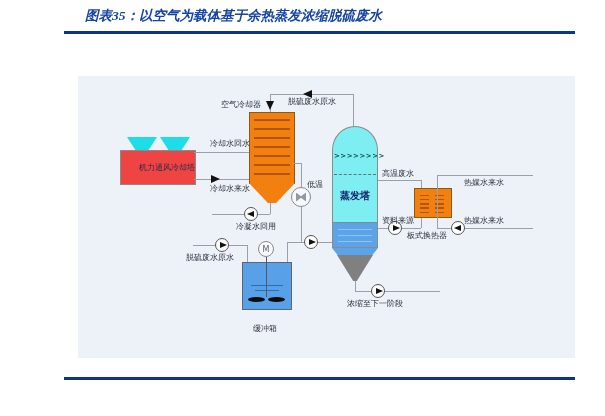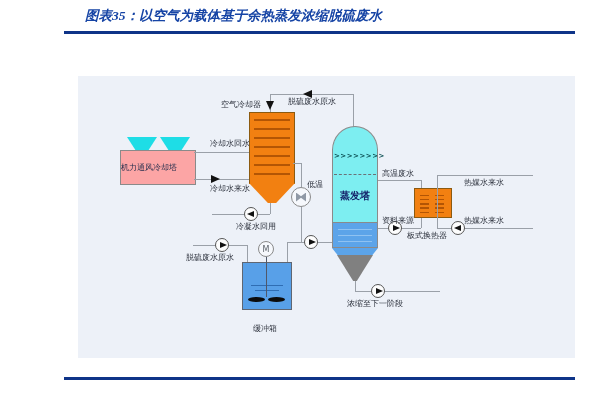--- a/index.html
+++ b/index.html
@@ -20,22 +20,22 @@
     left:85px;top:386px;font-family:"Liberation Serif",serif;
     font-size:11.5px;font-weight:bold;font-style:italic;color:#1644a5;white-space:nowrap;
   }
   
   .panel{left:78px;top:76px;width:504px;height:282px;background:#edf1f8;}
   
   .ln{background:#9aa0a8;}
   .lbl{font-size:8px;color:#2a2f3a;white-space:nowrap;line-height:1;}
   
   .ct-fan{width:30px;height:13px;background:#1edde6;clip-path:polygon(0 0,100% 0,72% 100%,28% 100%);}
-  .ct-body{left:120px;top:150px;width:74px;height:33px;background:#fca5a5;border:1px solid #8a8a8a;
-    display:flex;align-items:center;justify-content:flex-start;}
+  .ct-body{left:120px;top:150px;width:74px;height:33px;background:#ef4444;border:1px solid #8a8a8a;
+    display:flex;align-items:center;justify-content:flex-end;}
   .ct-body .lbl{color:#1d2a4a;}
   
   .ac-box{left:249px;top:112px;width:44px;height:70px;background:#f28011;border:1px solid #8c5a10;}
   .ac-coil{position:absolute;left:4px;right:4px;top:6px;bottom:8px;
     background:repeating-linear-gradient(180deg,#b35504 0 2px,transparent 2px 9px);}
   .ac-funnel{left:249px;top:183px;width:46px;height:20px;background:#f28011;
     clip-path:polygon(0 0,100% 0,59% 100%,41% 100%);}
   
   .tw-dome{left:332px;top:126px;width:46px;height:24px;background:#7deef1;
     border:1px solid #8a8a8a;border-bottom:none;border-radius:50% 50% 0 0 / 100% 100% 0 0;box-sizing:border-box;}

